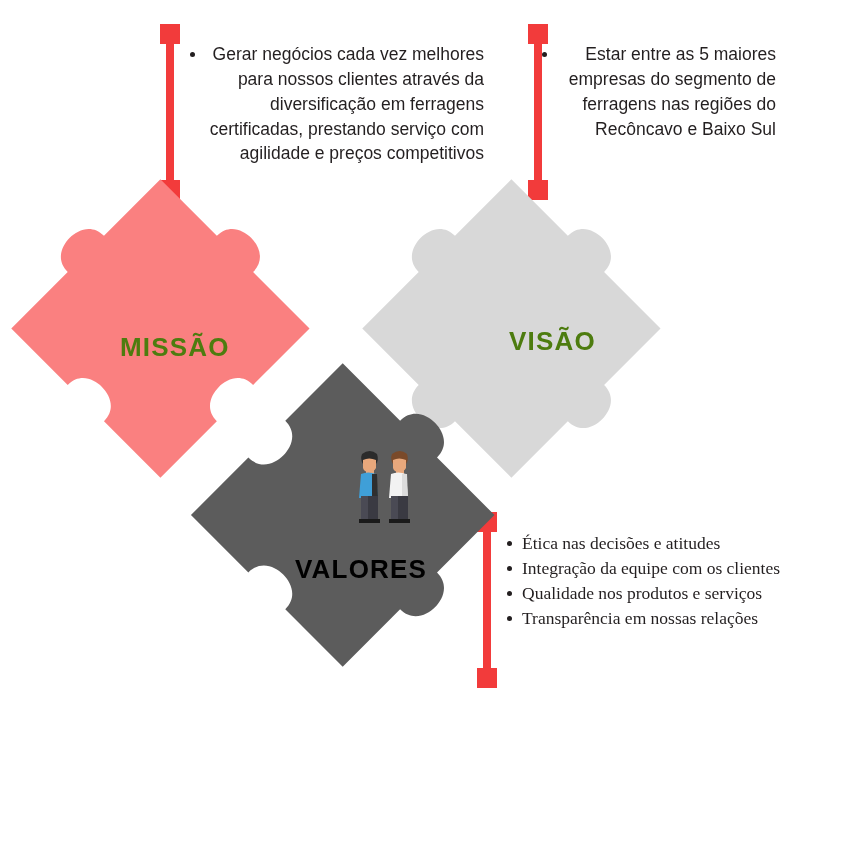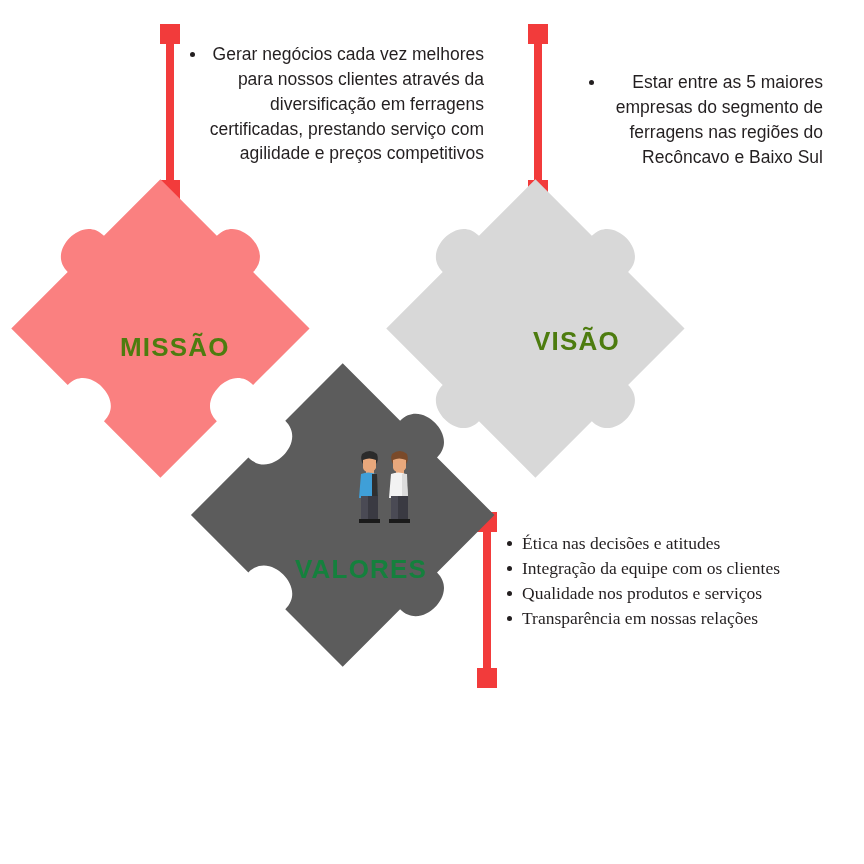--- a/index.html
+++ b/index.html
@@ -75,21 +75,21 @@
   }
   .piece-label {
     position: absolute;
     font-weight: bold;
     font-size: 26px;
     letter-spacing: 1.2px;
     color: #4d7c0f;
     white-space: nowrap;
   }
   .piece-label.on-dark {
-    color: #15803d;
+    color: #000000;
   }
 
   
   .people {
     position: absolute;
   }
 </style>
 </head>
 <body>
 
@@ -102,40 +102,40 @@
   <div class="text-block wrapped" style="left:188px; top:42px; width:296px;">
     <ul>
       <li>Gerar negócios cada vez melhores para nossos clientes através da diversificação em ferragens certificadas, prestando serviço com agilidade e preços competitivos</li>
     </ul>
   </div>
 
   <div class="conn-node" style="left:528px; top:24px; width:20px; height:20px;"></div>
   <div class="conn-line" style="left:534px; top:34px; width:8px; height:158px;"></div>
   <div class="conn-node" style="left:528px; top:180px; width:20px; height:20px;"></div>
 
-  <div class="text-block wrapped" style="left:587px; top:42px; width:236px;margin-top:28px;">
+  <div class="text-block wrapped" style="left:540px; top:42px; width:236px;">
     <ul>
       <li>Estar entre as 5 maiores empresas do segmento de ferragens nas regiões do Recôncavo e Baixo Sul</li>
     </ul>
   </div>
 
   <div class="conn-node" style="left:477px; top:512px; width:20px; height:20px;"></div>
   <div class="conn-line" style="left:483px; top:522px; width:8px; height:158px;"></div>
   <div class="conn-node" style="left:477px; top:668px; width:20px; height:20px;"></div>
 
   <div class="text-block" style="left:505px; top:531px; width:340px;font-family:Liberation Serif, serif;">
     <ul>
       <li>Ética nas decisões e atitudes</li>
       <li>Integração da equipe com os clientes</li>
       <li>Qualidade nos produtos e serviços</li>
       <li>Transparência em nossas relações</li>
     </ul>
   </div>
 
-  <div class="piece" style="left:405px; top:186px; width:285px; height:285px;">
+  <div class="piece" style="left:381px; top:186px; width:285px; height:285px;">
     <svg width="285" height="285" viewBox="0 0 200 200">
       <g transform="rotate(-45 100 100)">
         <path d="M20,20
                  L76,20
                  C76,8 86,4 94,4
                  C102,4 112,8 112,20
                  L168,20
                  L168,76
                  C180,76 184,86 184,94
                  C184,102 180,112 168,112

